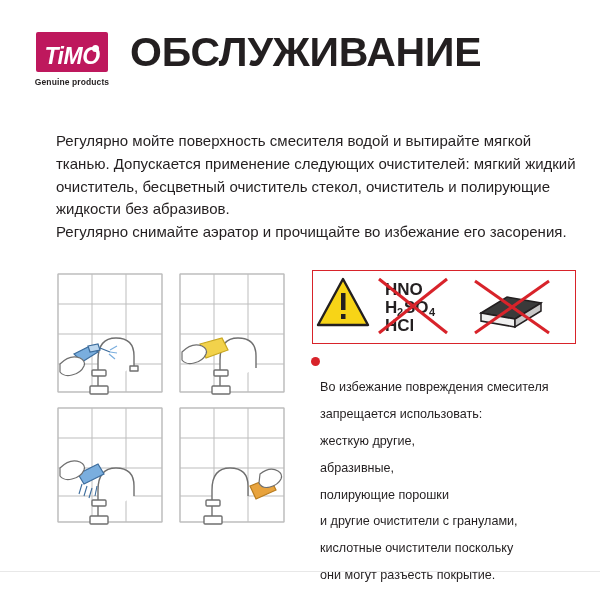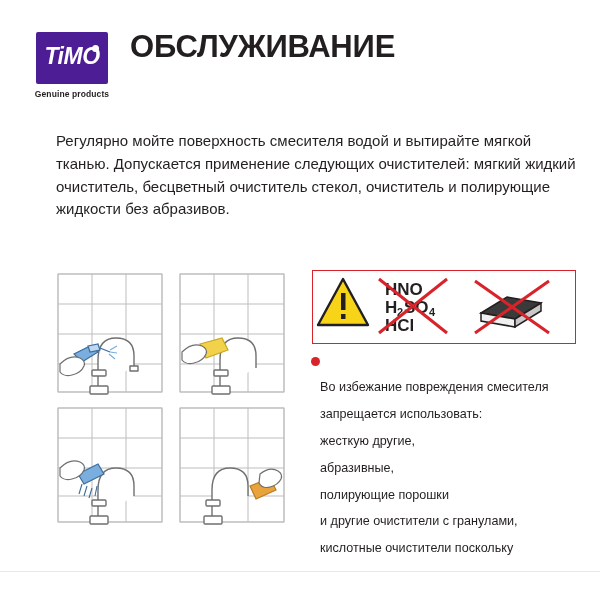--- a/index.html
+++ b/index.html
@@ -32,23 +32,23 @@
     align-items: flex-start;
   }
   .logo-block {
     width: 96px;
     flex: 0 0 96px;
     text-align: center;
     padding-top: 2px;
   }
   .logo-mark {
     width: 72px;
-    height: 52px;
+    height: 40px;
     margin: 0 auto;
-    background: #4c1d95;
+    background: #be185d;
     position: relative;
     border-radius: 2px;
   }
   .logo-mark .logo-text {
     position: absolute;
     left: 0;
     right: 0;
     top: 11px;
     text-align: center;
     color: #ffffff;
@@ -72,21 +72,21 @@
     font-size: 8.5px;
     font-weight: bold;
     color: #231f20;
     letter-spacing: 0.1px;
   }
   .title-block {
     flex: 1 1 auto;
     padding-left: 10px;
   }
   .title-line {
-    font-size: 31px;
+    font-size: 41px;
     font-weight: bold;
     line-height: 1.08;
     letter-spacing: -0.2px;
     color: #231f20;
     white-space: nowrap;
   }
 
   
   .intro {
     position: absolute;
@@ -173,20 +173,21 @@
       </div>
       <div class="logo-tagline">Genuine products</div>
     </div>
     <div class="title-block">
       <div class="title-line">ОБСЛУЖИВАНИЕ</div>
     </div>
   </div>
 
   <div class="intro">
     <p>Регулярно мойте поверхность смесителя водой и вытирайте мягкой тканью. Допускается применение следующих очистителей: мягкий жидкий очиститель, бесцветный очиститель стекол, очиститель и полирующие жидкости без абразивов.</p>
+    <p>Регулярно снимайте аэратор и прочищайте во избежание его засорения.</p>
   </div>
 
   <div class="illustrations">
     <svg width="238" height="260" viewBox="0 0 238 260" xmlns="http://www.w3.org/2000/svg">
       <g stroke="#bdbdbd" stroke-width="1" fill="none">
 
         <g>
           <rect x="4" y="6" width="104" height="118" fill="#ffffff"></rect>
           <line x1="4" y1="6" x2="108" y2="6"></line>
           <line x1="4" y1="36" x2="108" y2="36"></line>
@@ -341,16 +342,17 @@
   <div class="red-bullet"></div>
 
   <div class="warn-text">
     <p>Во избежание повреждения смесителя</p>
     <p>запрещается использовать:</p>
     <p>жесткую другие,</p>
     <p>абразивные,</p>
     <p>полирующие порошки</p>
     <p>и другие очистители с гранулами,</p>
     <p>кислотные очистители поскольку</p>
+    <p>они могут разъесть покрытие.</p>
   </div>
 
   <div class="bottom-rule"></div>
 </div>
 
 </body></html>

